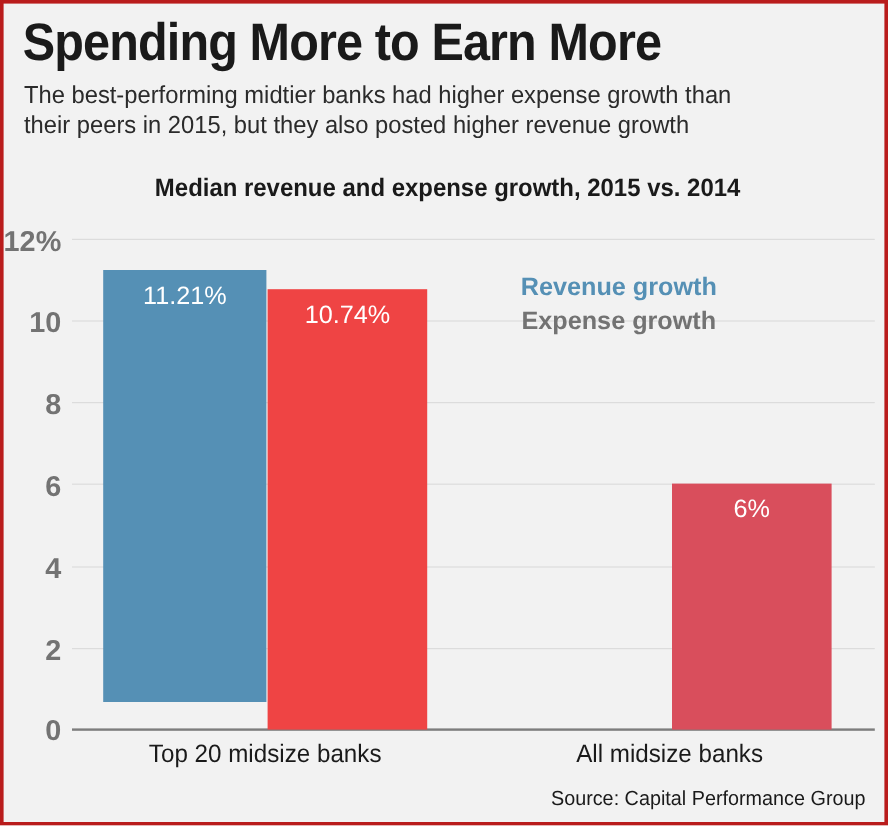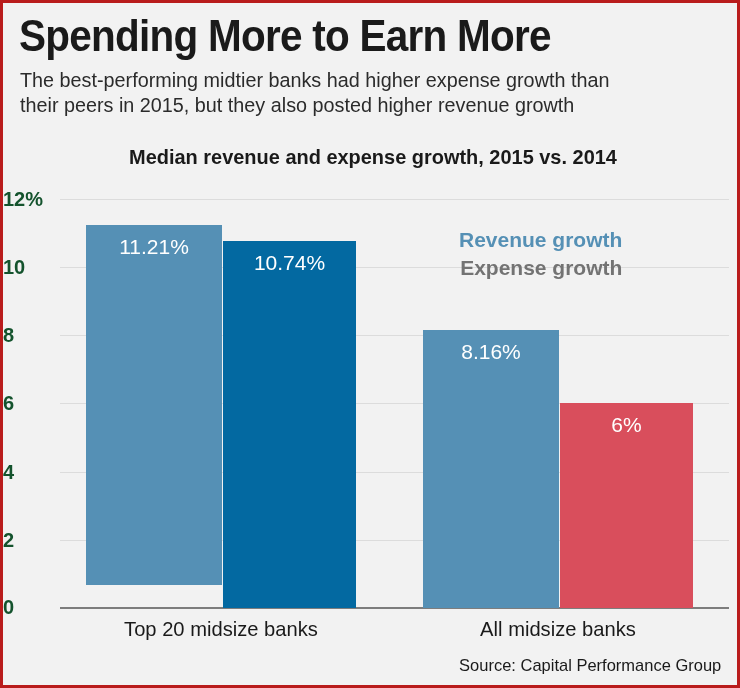--- a/index.html
+++ b/index.html
@@ -79,23 +79,24 @@
     background: #dcdcdc;
   }
   .gridline.baseline {
     height: 2px;
     background: #7d7d7d;
     width: 669px;
   }
   .ytick {
     position: absolute;
     right: 692px;          
-    font-size: 20px;
-    font-weight: bold;
-    color: #14532d;
+    text-align: right;
+    font-size: 24px;
+    font-weight: bold;
+    color: #737373;
     white-space: nowrap;
   }
 
   .bar {
     position: absolute;
     box-sizing: border-box;
   }
   .bar-value {
     position: absolute;
     left: 0;
@@ -112,23 +113,23 @@
     text-align: center;
     font-size: 21px;
     color: #1a1a1a;
     white-space: nowrap;
     transform: scaleX(0.96);
   }
 
   
   #legend {
     position: absolute;
-    left: 456px;
+    left: 431px;
     top: 223px;
-    text-align: right;
+    text-align: center;
   }
   #legend .legend-entry {
     display: block;
     font-size: 21px;
     font-weight: bold;
     line-height: 28px;
     white-space: nowrap;
   }
 
   
@@ -171,27 +172,24 @@
     <div class="ytick" style="top:253px; left:0; width:48px;">10</div>
     <div class="ytick" style="top:321px; left:0; width:48px;">8</div>
     <div class="ytick" style="top:389px; left:0; width:48px;">6</div>
     <div class="ytick" style="top:458px; left:0; width:48px;">4</div>
     <div class="ytick" style="top:526px; left:0; width:48px;">2</div>
     <div class="ytick" style="top:593px; left:0; width:48px;">0</div>
 
     <div class="bar" style="left:83px; width:136px; top:222px; height:360px; background:#5590b5;">
       <div class="bar-value" style="top:10px;">11.21%</div>
     </div>
-    <div class="bar" style="left:220px; width:133px; top:238px; height:367px; background:#0369a1;">
+    <div class="bar" style="left:220px; width:133px; top:238px; height:367px; background:#ef4444;">
       <div class="bar-value" style="top:10px;">10.74%</div>
     </div>
 
-    <div class="bar" style="left:420px; width:136px; top:327px; height:278px; background:#5590b5;">
-      <div class="bar-value" style="top:10px;">8.16%</div>
-    </div>
     <div class="bar" style="left:557px; width:133px; top:400px; height:205px; background:#d94e5c;">
       <div class="bar-value" style="top:10px;">6%</div>
     </div>
 
     <div class="cat-label" style="left:83px; width:270px;">Top 20 midsize banks</div>
     <div class="cat-label" style="left:420px; width:270px;">All midsize banks</div>
 
     <div id="legend">
       <span class="legend-entry" style="color:#5590b5;">Revenue growth</span>
       <span class="legend-entry" style="color:#737373;">Expense growth</span>

